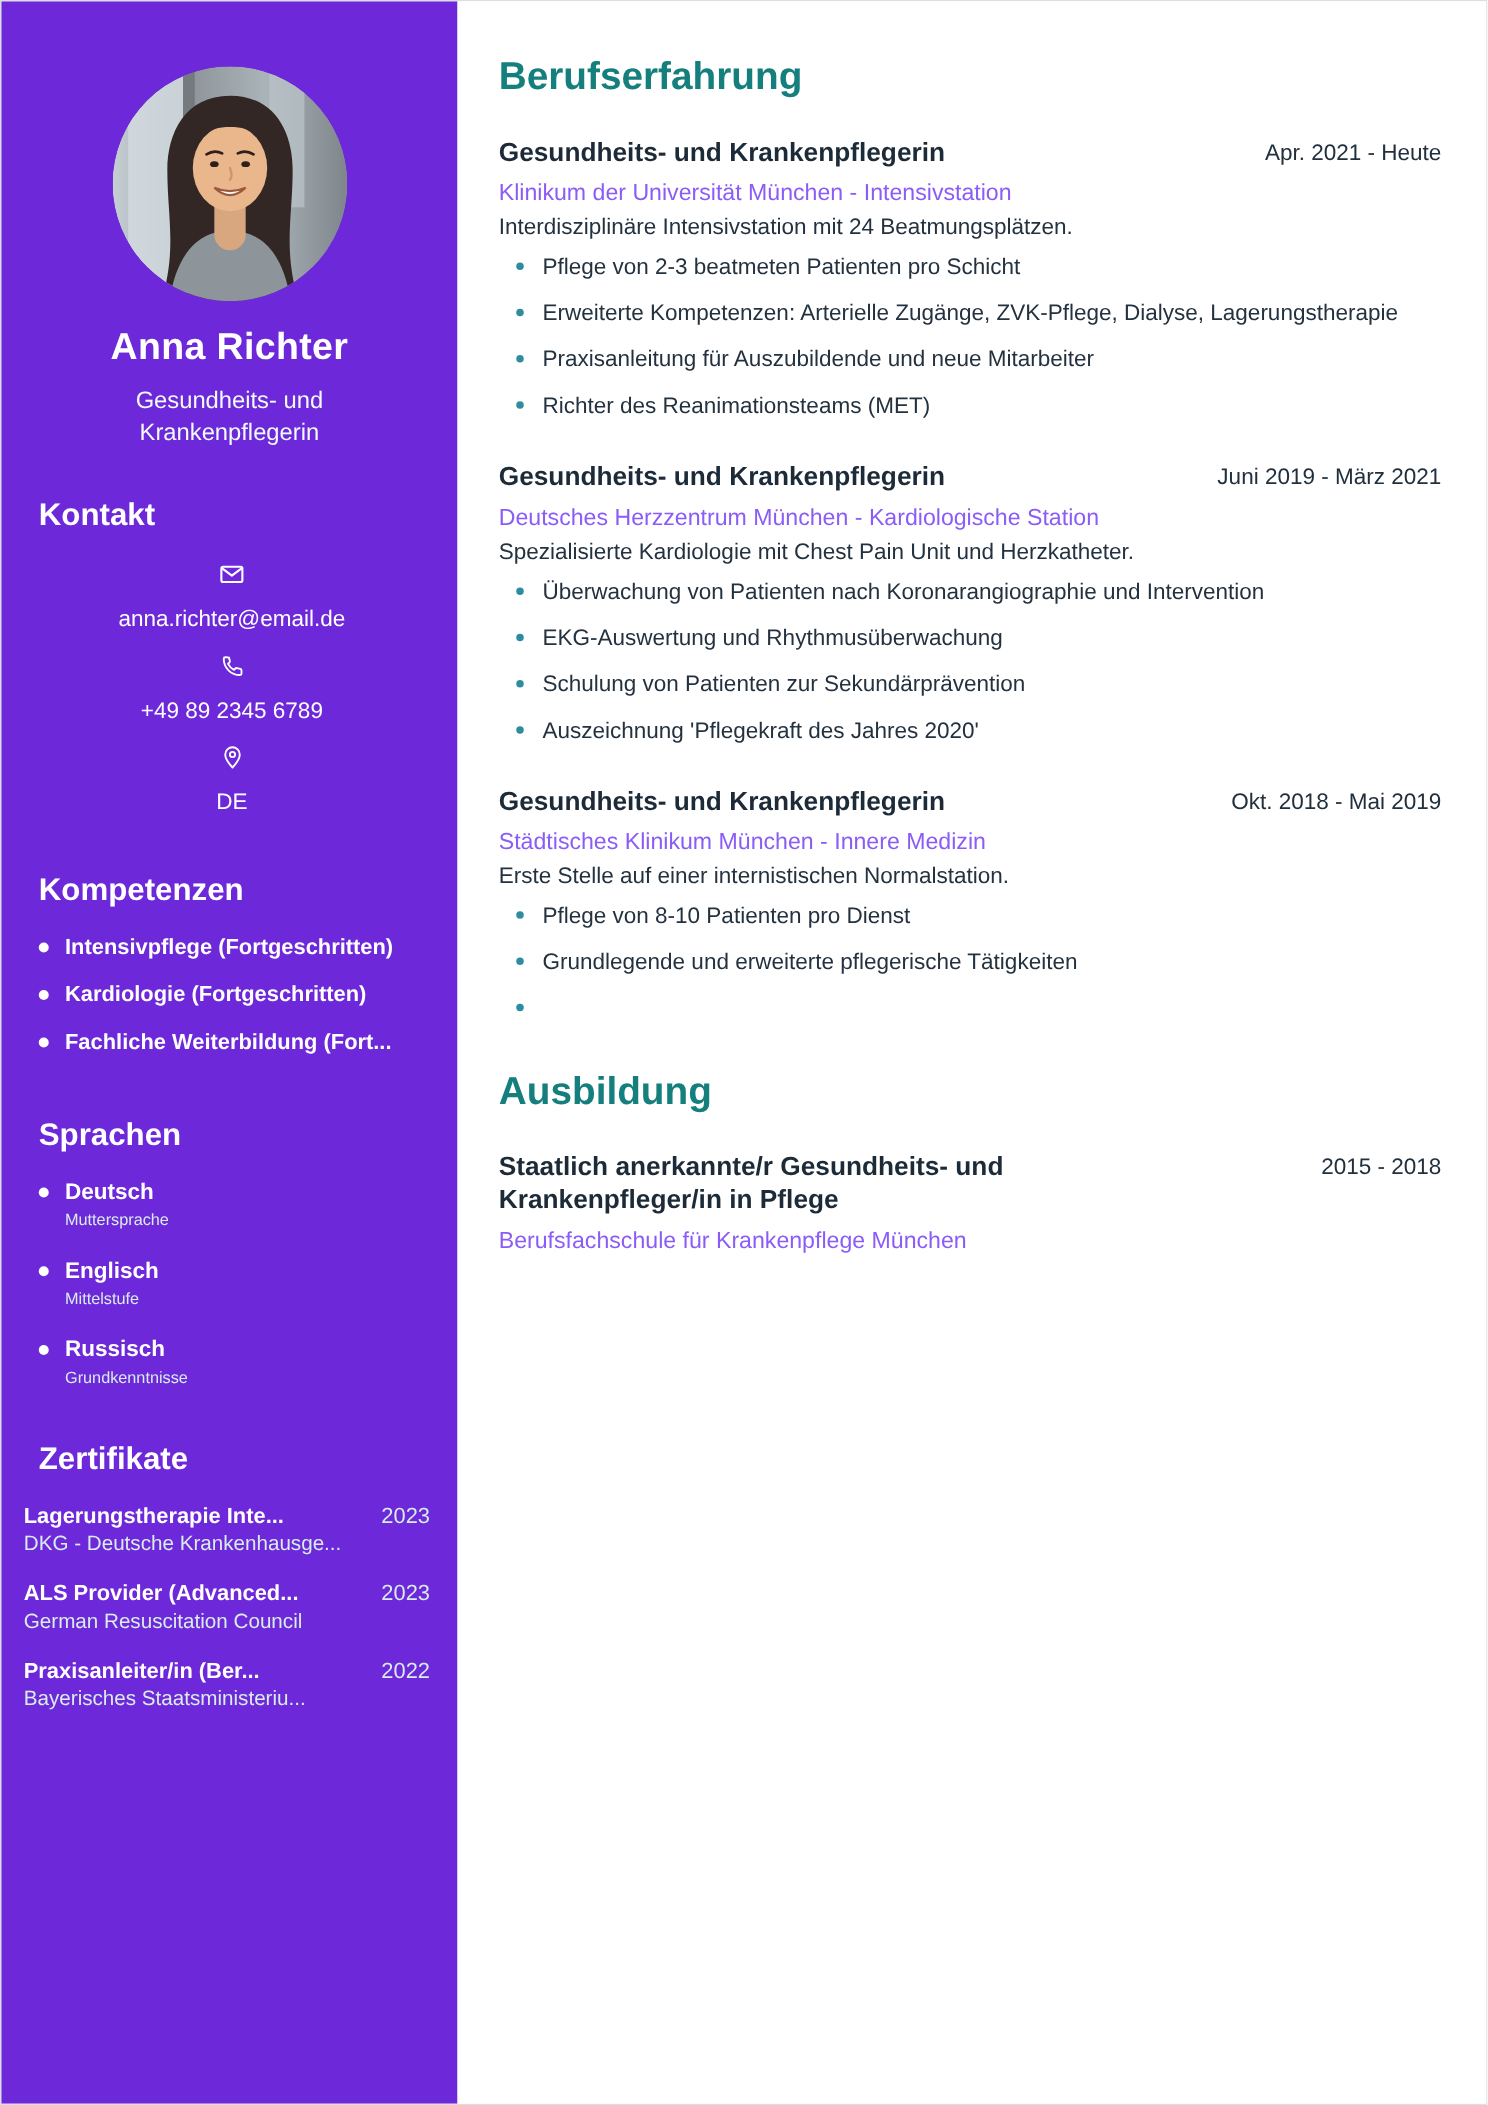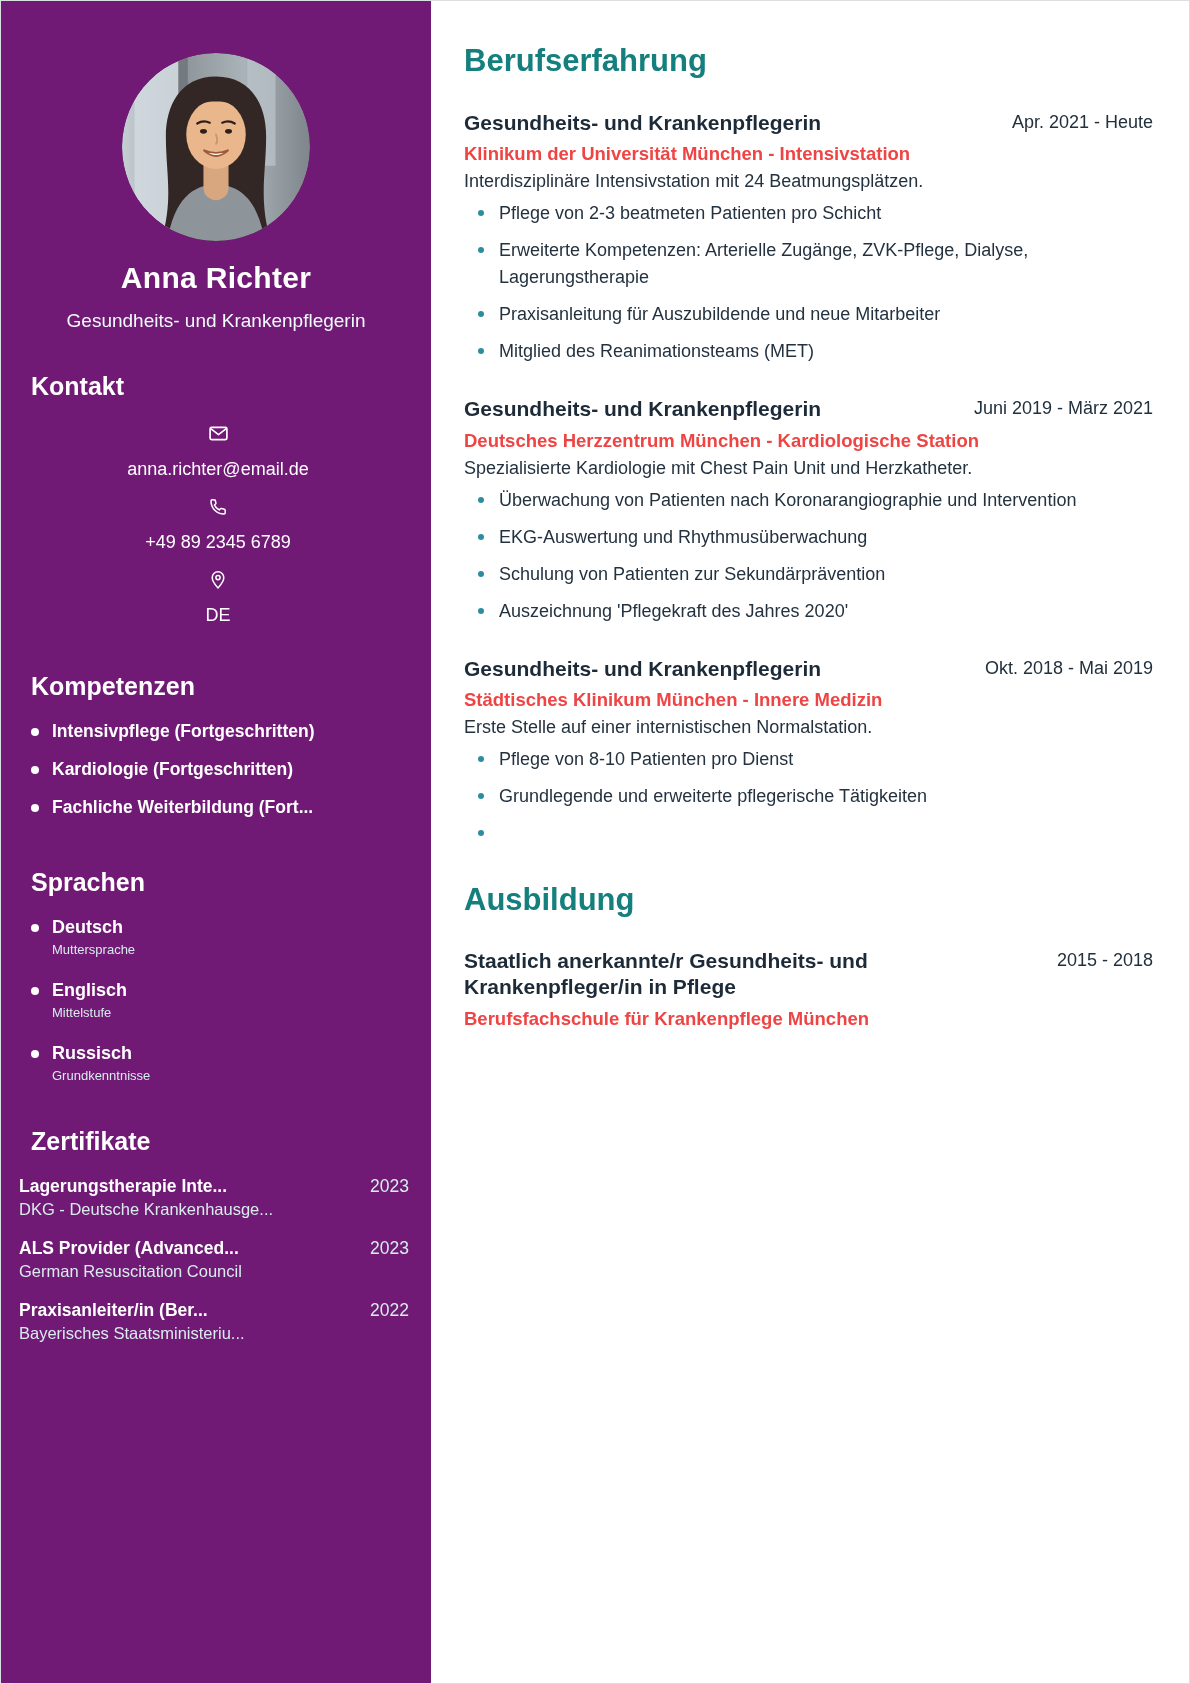--- a/index.html
+++ b/index.html
@@ -11,23 +11,23 @@
     display: flex;
     background: #ffffff;
     border: 1px solid #dcdfe1;
     overflow: hidden;
     font-family: "Liberation Sans", "DejaVu Sans", sans-serif;
     color: #243240;
   }
 
   
   .sidebar {
-    width: 430px;
+    width: 365px;
     flex-shrink: 0;
-    background: #701a75;
+    background: #6d28d9;
     color: #ffffff;
   }
   .avatar-wrap {
     width: 188px; height: 188px;
     margin: 52px auto 0;
     border-radius: 50%;
     overflow: hidden;
   }
   .avatar-wrap svg { display: block; width: 100%; height: 100%; }
 
@@ -159,22 +159,22 @@
   .job-date {
     font-size: 18px;
     font-weight: 400;
     color: #22303E;
     white-space: nowrap;
     padding-top: 2px;
   }
   .job-company {
     margin-top: 7px;
     font-size: 18.5px;
-    font-weight: 700;
-    color: #ef4444;
+    font-weight: 400;
+    color: #8b5cf6;
   }
   .job-desc {
     margin-top: 6px;
     font-size: 18px;
     color: #243240;
   }
   .bullet-list {
     list-style: none;
     margin: 8px 0 0;
     padding: 0 0 0 14px;
@@ -353,21 +353,21 @@
         <li>
             <span class="dot-teal"></span>
             <span>Erweiterte Kompetenzen: Arterielle Zugänge, ZVK-Pflege, Dialyse, Lagerungstherapie</span>
           </li>
         <li>
             <span class="dot-teal"></span>
             <span>Praxisanleitung für Auszubildende und neue Mitarbeiter</span>
           </li>
         <li>
             <span class="dot-teal"></span>
-            <span>Mitglied des Reanimationsteams (MET)</span>
+            <span>Richter des Reanimationsteams (MET)</span>
           </li>
       </ul>
     </article>
 
     <article class="job">
       <div class="job-head">
         <h3 class="job-title">Gesundheits- und Krankenpflegerin</h3>
         <span class="job-date">Juni 2019 - März 2021</span>
       </div>
       <div class="job-company">Deutsches Herzzentrum München - Kardiologische Station</div>

